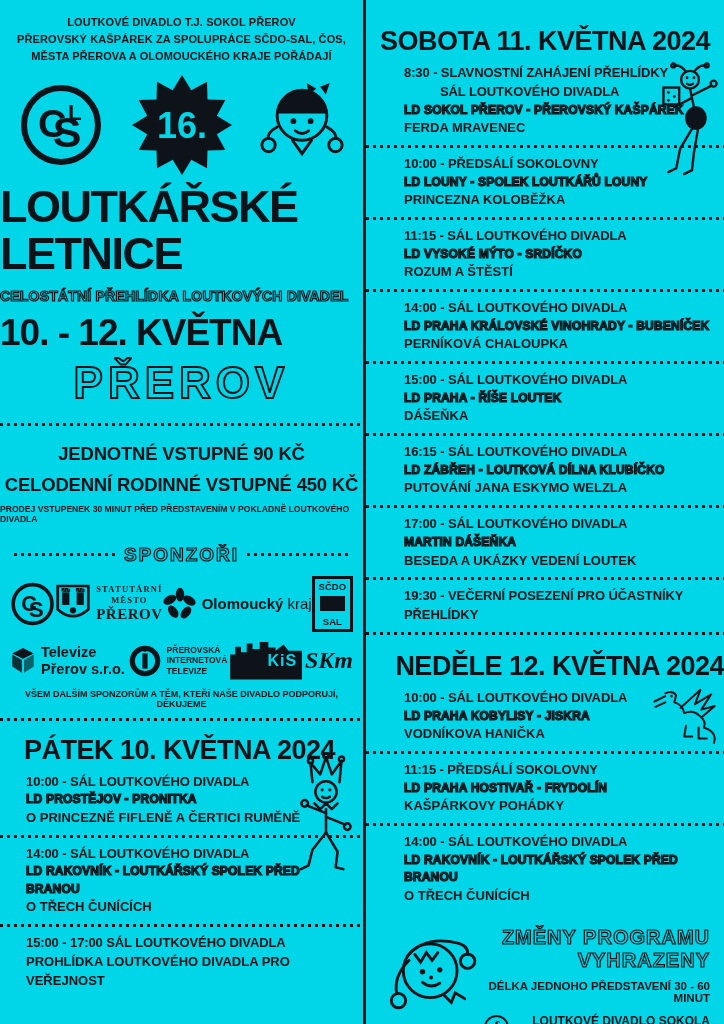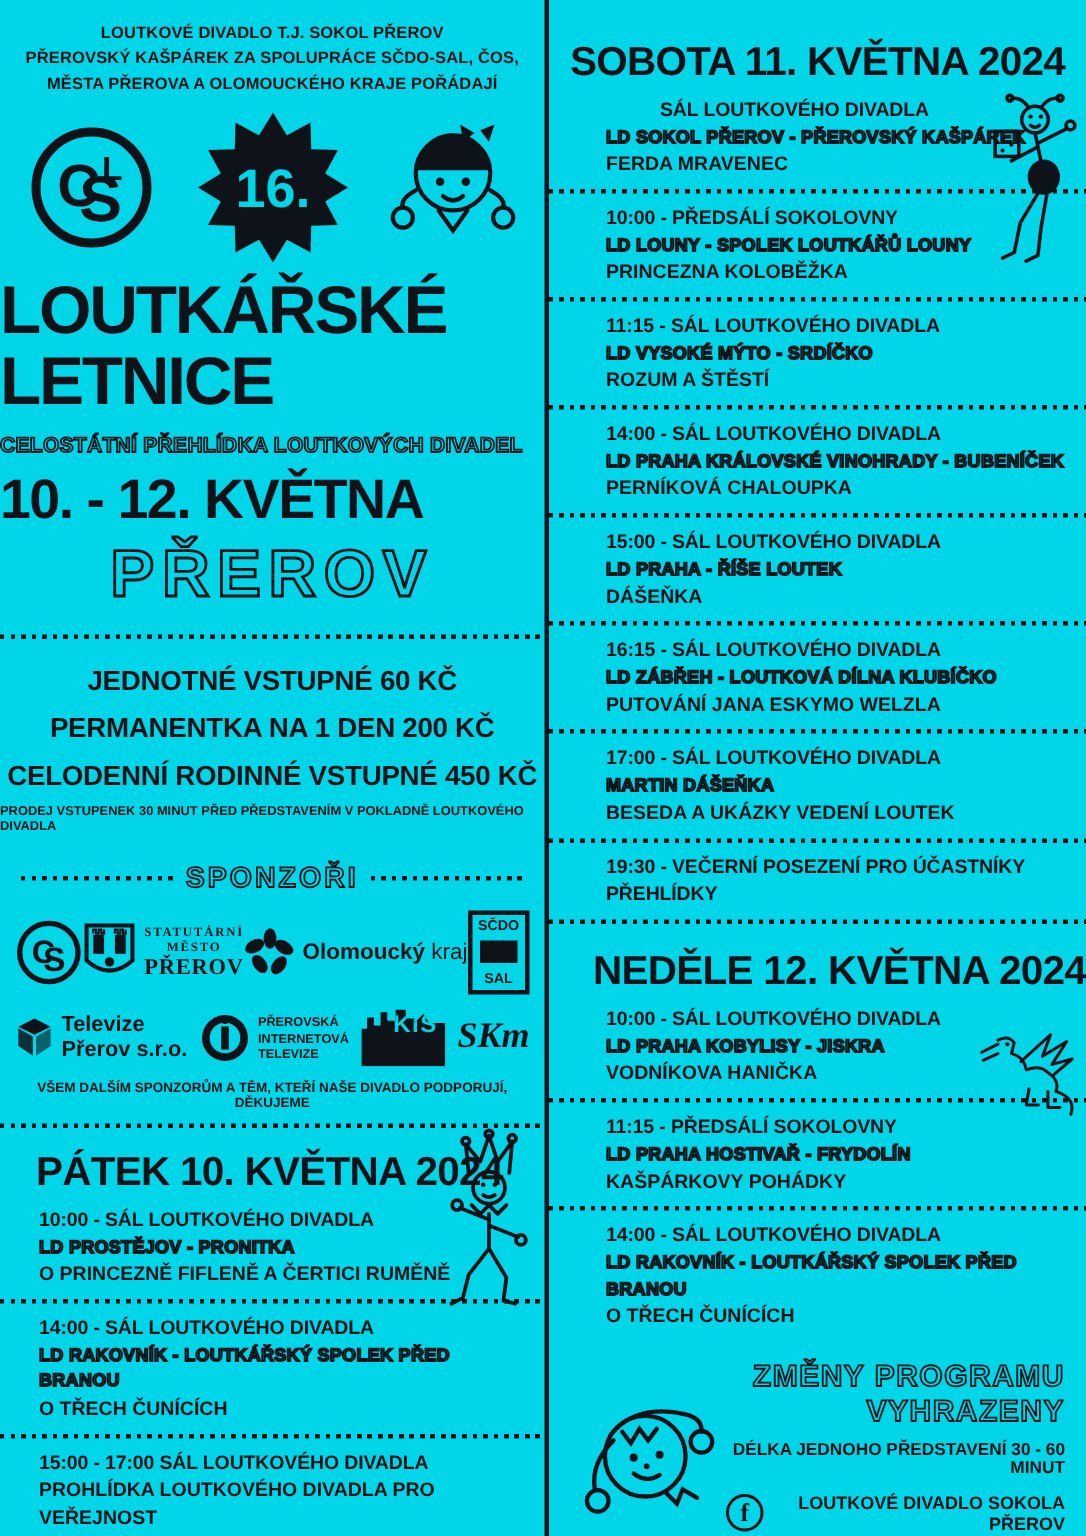--- a/index.html
+++ b/index.html
@@ -38,21 +38,21 @@
   .spon-title{font-size:19px;letter-spacing:2px;white-space:nowrap}
   .spon-row{display:flex;align-items:center;justify-content:space-between;padding:0 10px;margin-top:10px}
   .sp{display:flex;align-items:center;gap:5px}
   .sp-city-small{font-size:8.5px;font-weight:bold;letter-spacing:1.2px;line-height:1.25;font-family:"Liberation Serif",serif;text-align:center}
   .sp-city-big{font-size:15px;font-weight:bold;letter-spacing:.5px;font-family:"Liberation Serif",serif}
   .sp-olk{font-size:15px;white-space:nowrap}
   .scdo{width:42px;height:56px;border:3px solid #0d1318;box-sizing:border-box;display:flex;flex-direction:column;align-items:center;justify-content:space-between;padding:2px 0;font-size:9.5px;font-weight:bold}
   .scdo-mid{width:72%;height:15px;background:#0d1318}
   .sp-tv-text{font-size:14.5px;font-weight:bold;line-height:1.15}
   .sp-pitv-text{font-size:8.5px;font-weight:bold;line-height:1.25}
-  .kis{width:56px;height:38px;background:#0d1318;display:flex;align-items:flex-start;justify-content:flex-end;padding:2px 5px;box-sizing:border-box;
+  .kis{width:72px;height:38px;background:#0d1318;display:flex;align-items:center;justify-content:flex-end;padding:2px 5px;box-sizing:border-box;
        clip-path:polygon(0 34%,7% 34%,7% 14%,15% 14%,15% 28%,23% 28%,23% 5%,31% 5%,31% 20%,41% 20%,41% 0,53% 0,53% 16%,63% 16%,63% 24%,74% 8%,81% 24%,100% 24%,100% 100%,0 100%)}
   .kis span{color:#00d6e8;font-size:16px;font-weight:bold;letter-spacing:1px}
   .skm{font-family:"Liberation Serif",serif;font-style:italic;font-weight:bold;font-size:24px;display:flex;align-items:flex-end}
   .thanks{font-size:9px;font-weight:bold;text-align:center;margin-top:9px}
 
   .day-head{font-size:27px;font-weight:bold;letter-spacing:-.5px}
   .fri-head{padding-left:24px;margin-top:14px;text-align:left}
   .sat-head{text-align:center;margin-top:26px}
   .sun-head{text-align:right;margin-top:16px}
 
@@ -123,22 +123,21 @@
     <div>LETNICE</div>
   </div>
 
   <div class="subtitle outline">CELOSTÁTNÍ PŘEHLÍDKA LOUTKOVÝCH DIVADEL</div>
   <div class="dates">10. - 12. KVĚTNA</div>
   <div class="city outline outline-lg">PŘEROV</div>
 
   <div class="dot m-div"></div>
 
   <div class="pricing">
-    <div>JEDNOTNÉ VSTUPNÉ 60 KČ</div>
-    <div>PERMANENTKA NA 1 DEN 200 KČ</div>
+    <div>JEDNOTNÉ VSTUPNÉ 90 KČ</div>
     <div>CELODENNÍ RODINNÉ VSTUPNÉ 450 KČ</div>
   </div>
   <div class="note">PRODEJ VSTUPENEK 30 MINUT PŘED PŘEDSTAVENÍM V POKLADNĚ LOUTKOVÉHO DIVADLA</div>
 
   <div class="spon-head">
     <div class="dot"></div>
     <div class="spon-title outline">SPONZOŘI</div>
     <div class="dot"></div>
   </div>
 
@@ -264,20 +263,21 @@
     </g>
   </svg>
 </div>
 
 <div class="col col-right">
 
   <div class="day-head sat-head">SOBOTA 11. KVĚTNA 2024</div>
 
   <div class="events-r" style="margin-top:6px">
     <div class="event">
+      <div class="time">8:30 - SLAVNOSTNÍ ZAHÁJENÍ PŘEHLÍDKY</div>
       <div class="time line2">SÁL LOUTKOVÉHO DIVADLA</div>
       <div class="company outline">LD SOKOL PŘEROV - PŘEROVSKÝ KAŠPÁREK</div>
       <div class="show">FERDA MRAVENEC</div>
     </div>
     <div class="dot ediv" style="margin-left:-38px;margin-right:-8px"></div>
     <div class="event">
       <div class="time">10:00 - PŘEDSÁLÍ SOKOLOVNY</div>
       <div class="company outline">LD LOUNY - SPOLEK LOUTKÁŘŮ LOUNY</div>
       <div class="show">PRINCEZNA KOLOBĚŽKA</div>
     </div>

